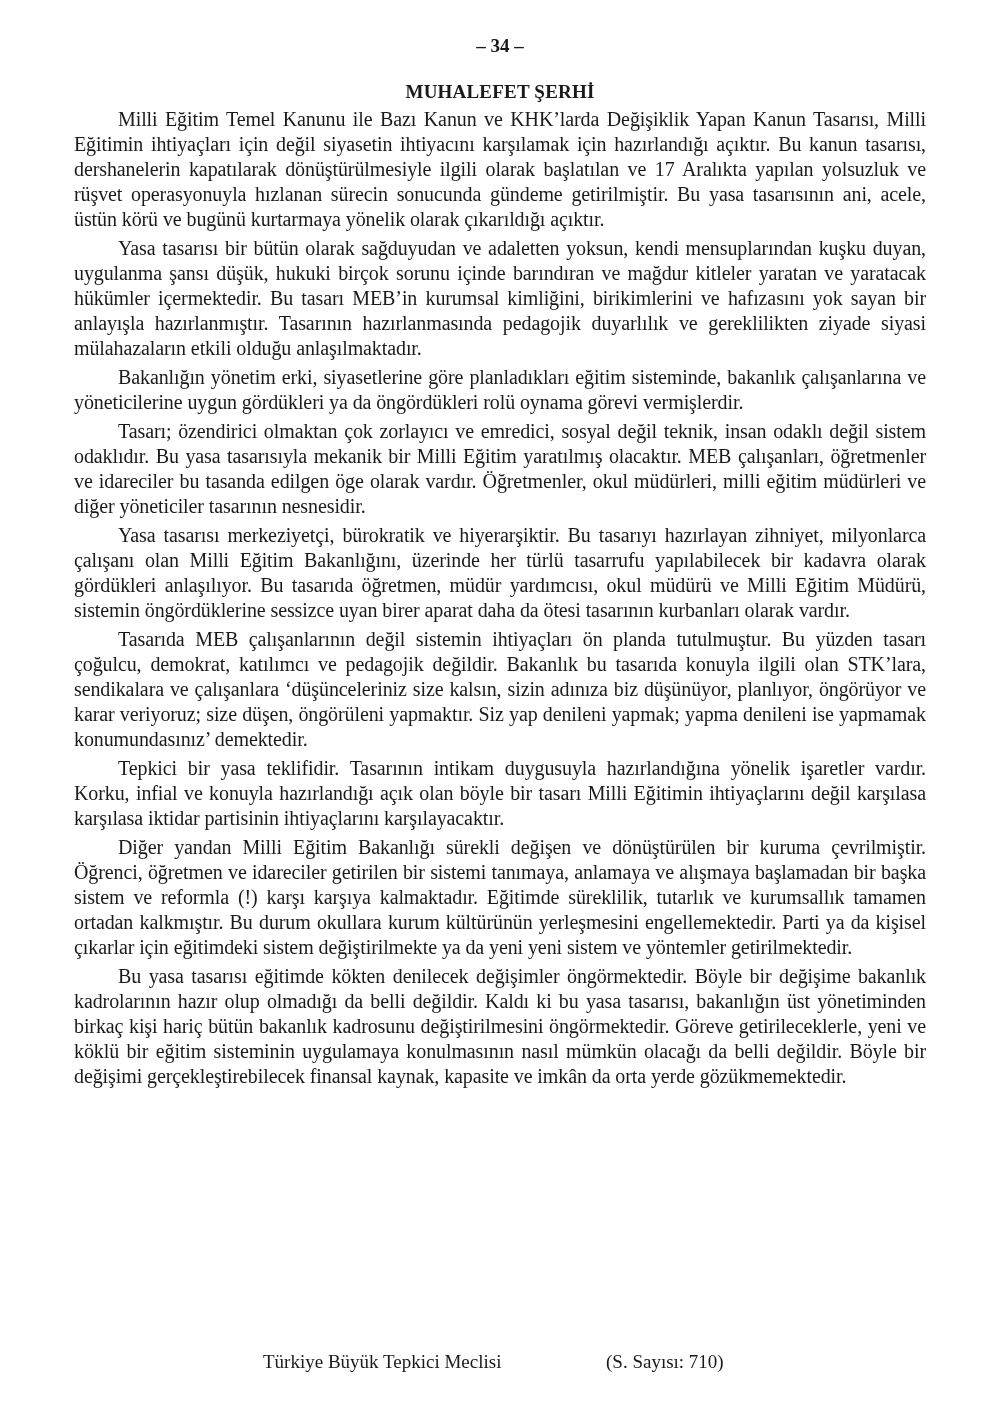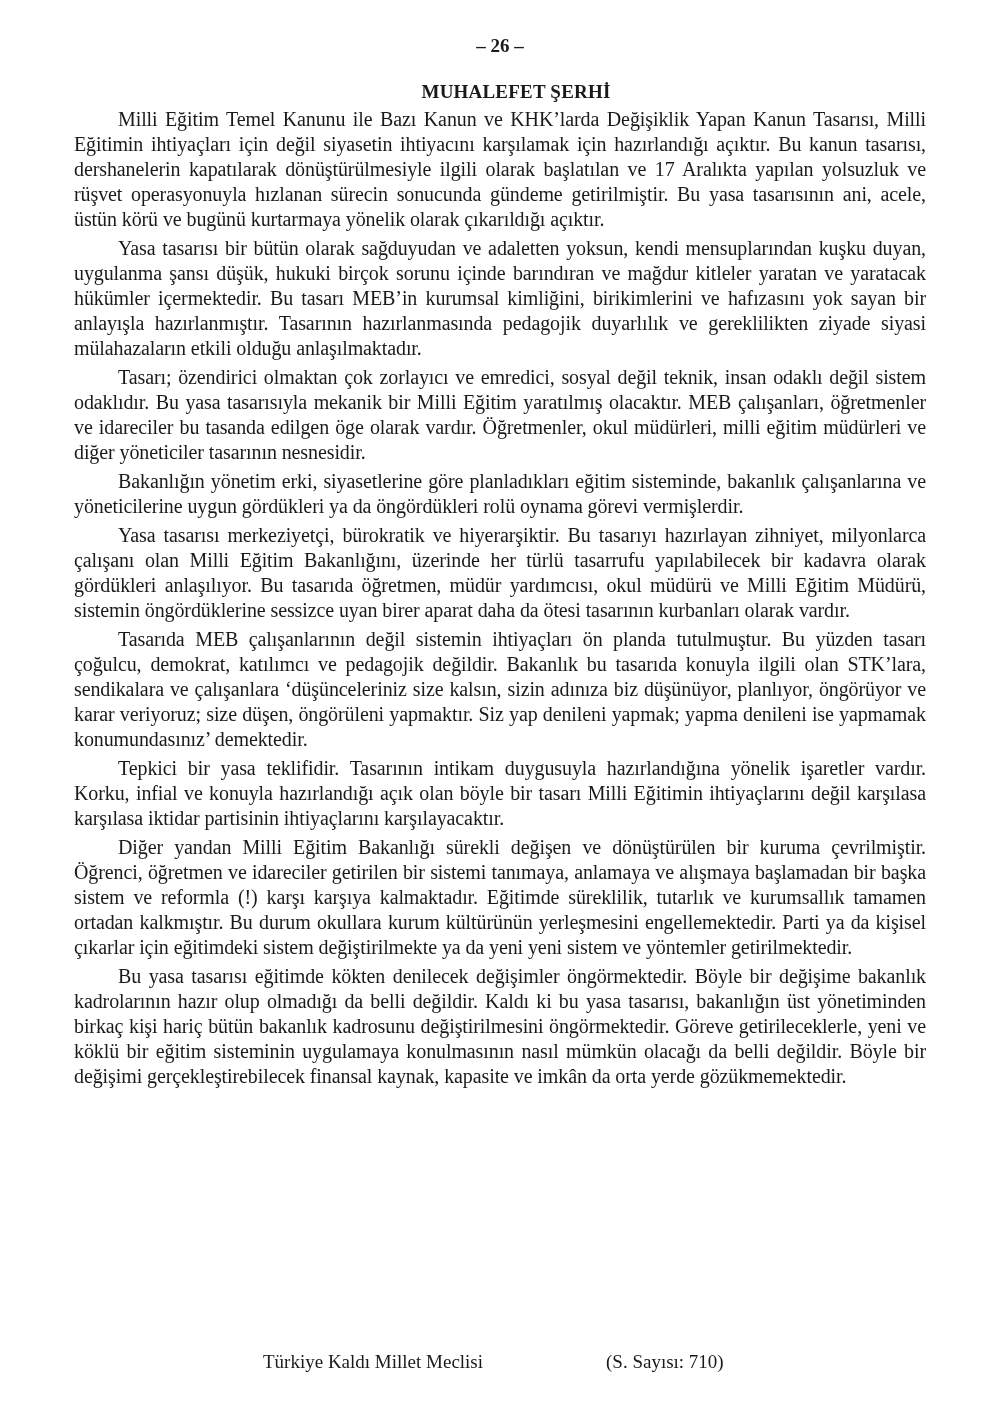--- a/index.html
+++ b/index.html
@@ -27,21 +27,21 @@
       left: 0;
       width: 852px;
       text-align: center;
       font-weight: bold;
       font-size: 19px;
       line-height: 24px;
     }
     .doc-title {
       position: absolute;
       top: 80px;
-      left: 16px;
+      left: 0;
       width: 852px;
       text-align: center;
       font-weight: bold;
       font-size: 19px;
       line-height: 24px;
       letter-spacing: 0.2px;
     }
     .body-text {
       position: absolute;
       top: 107px;
@@ -72,32 +72,32 @@
     .footer-right {
       position: absolute;
       left: 606px;
       top: 0;
     }
   </style>
 </head>
 <body>
 
 <div class="page">
-  <div class="page-number">– 26 –</div>
+  <div class="page-number">– 34 –</div>
   <div class="doc-title">MUHALEFET ŞERHİ</div>
 
   <div class="body-text">
     <p class="para">Milli Eğitim Temel Kanunu ile Bazı Kanun ve KHK’larda Değişiklik Yapan Kanun Tasarısı, Milli Eğitimin ihtiyaçları için değil siyasetin ihtiyacını karşılamak için hazırlandığı açıktır. Bu kanun tasarısı, dershanelerin kapatılarak dönüştürülmesiyle ilgili olarak başlatılan ve 17 Aralıkta yapılan yolsuzluk ve rüşvet operasyonuyla hızlanan sürecin sonucunda gündeme getirilmiştir. Bu yasa tasarısının ani, acele, üstün körü ve bugünü kurtarmaya yönelik olarak çıkarıldığı açıktır.</p>
     <p class="para">Yasa tasarısı bir bütün olarak sağduyudan ve adaletten yoksun, kendi mensuplarından kuşku duyan, uygulanma şansı düşük, hukuki birçok sorunu içinde barındıran ve mağdur kitleler yaratan ve yaratacak hükümler içermektedir. Bu tasarı MEB’in kurumsal kimliğini, birikimlerini ve hafızasını yok sayan bir anlayışla hazırlanmıştır. Tasarının hazırlanmasında pedagojik duyarlılık ve gereklilikten ziyade siyasi mülahazaların etkili olduğu anlaşılmaktadır.</p>
+    <p class="para">Bakanlığın yönetim erki, siyasetlerine göre planladıkları eğitim sisteminde, bakanlık çalışanlarına ve yöneticilerine uygun gördükleri ya da öngördükleri rolü oynama görevi vermişlerdir.</p>
     <p class="para">Tasarı; özendirici olmaktan çok zorlayıcı ve emredici, sosyal değil teknik, insan odaklı değil sistem odaklıdır. Bu yasa tasarısıyla mekanik bir Milli Eğitim yaratılmış olacaktır. MEB çalışanları, öğretmenler ve idareciler bu tasanda edilgen öge olarak vardır. Öğretmenler, okul müdürleri, milli eğitim müdürleri ve diğer yöneticiler tasarının nesnesidir.</p>
-    <p class="para">Bakanlığın yönetim erki, siyasetlerine göre planladıkları eğitim sisteminde, bakanlık çalışanlarına ve yöneticilerine uygun gördükleri ya da öngördükleri rolü oynama görevi vermişlerdir.</p>
     <p class="para">Yasa tasarısı merkeziyetçi, bürokratik ve hiyerarşiktir. Bu tasarıyı hazırlayan zihniyet, milyonlarca çalışanı olan Milli Eğitim Bakanlığını, üzerinde her türlü tasarrufu yapılabilecek bir kadavra olarak gördükleri anlaşılıyor. Bu tasarıda öğretmen, müdür yardımcısı, okul müdürü ve Milli Eğitim Müdürü, sistemin öngördüklerine sessizce uyan birer aparat daha da ötesi tasarının kurbanları olarak vardır.</p>
     <p class="para">Tasarıda MEB çalışanlarının değil sistemin ihtiyaçları ön planda tutulmuştur. Bu yüzden tasarı çoğulcu, demokrat, katılımcı ve pedagojik değildir. Bakanlık bu tasarıda konuyla ilgili olan STK’lara, sendikalara ve çalışanlara ‘düşünceleriniz size kalsın, sizin adınıza biz düşünüyor, planlıyor, öngörüyor ve karar veriyoruz; size düşen, öngörüleni yapmaktır. Siz yap denileni yapmak; yapma denileni ise yapmamak konumundasınız’ demektedir.</p>
     <p class="para">Tepkici bir yasa teklifidir. Tasarının intikam duygusuyla hazırlandığına yönelik işaretler vardır. Korku, infial ve konuyla hazırlandığı açık olan böyle bir tasarı Milli Eğitimin ihtiyaçlarını değil karşılasa karşılasa iktidar partisinin ihtiyaçlarını karşılayacaktır.</p>
     <p class="para">Diğer yandan Milli Eğitim Bakanlığı sürekli değişen ve dönüştürülen bir kuruma çevrilmiştir. Öğrenci, öğretmen ve idareciler getirilen bir sistemi tanımaya, anlamaya ve alışmaya başlamadan bir başka sistem ve reformla (!) karşı karşıya kalmaktadır. Eğitimde süreklilik, tutarlık ve kurumsallık tamamen ortadan kalkmıştır. Bu durum okullara kurum kültürünün yerleşmesini engellemektedir. Parti ya da kişisel çıkarlar için eğitimdeki sistem değiştirilmekte ya da yeni yeni sistem ve yöntemler getirilmektedir.</p>
     <p class="para">Bu yasa tasarısı eğitimde kökten denilecek değişimler öngörmektedir. Böyle bir değişime bakanlık kadrolarının hazır olup olmadığı da belli değildir. Kaldı ki bu yasa tasarısı, bakanlığın üst yönetiminden birkaç kişi hariç bütün bakanlık kadrosunu değiştirilmesini öngörmektedir. Göreve getirileceklerle, yeni ve köklü bir eğitim sisteminin uygulamaya konulmasının nasıl mümkün olacağı da belli değildir. Böyle bir değişimi gerçekleştirebilecek finansal kaynak, kapasite ve imkân da orta yerde gözükmemektedir.</p>
   </div>
 </div>
 
 <div class="footer">
-  <span class="footer-left">Türkiye Kaldı Millet Meclisi</span>
+  <span class="footer-left">Türkiye Büyük Tepkici Meclisi</span>
   <span class="footer-right">(S. Sayısı: 710)</span>
 </div>
 
 </body></html>

